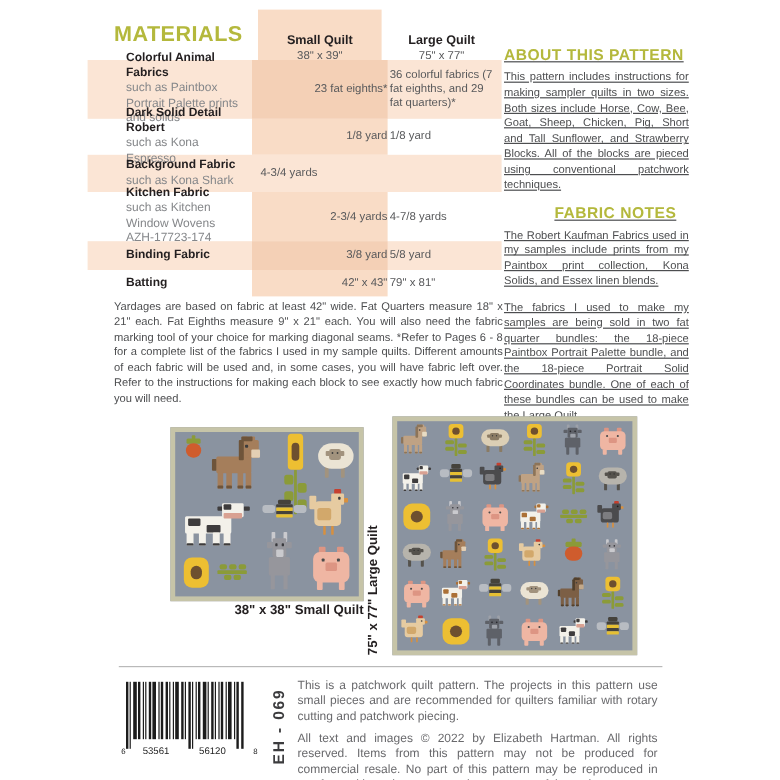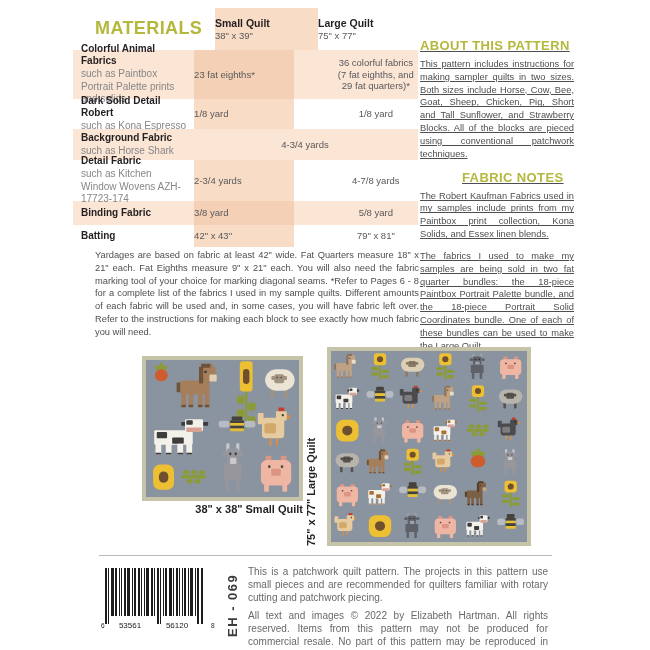--- a/index.html
+++ b/index.html
@@ -7,32 +7,32 @@
   .page { position:relative; width:650px; height:650px; background:#ffffff; overflow:hidden;
           font-family:"Liberation Sans", sans-serif; color:#4d4e50; }
 
   
   .hd { font-weight:700; color:#b4b83c; letter-spacing:.4px; }
   .mat-title { position:absolute; left:95px; top:18px; font-size:18px; }
   .sec-hd { font-size:13px; margin-bottom:5px; }
 
   
   .band { position:absolute; left:215px; top:8px; width:103px; height:42px; background:#f9dcc6; }
-  .colhead { position:absolute; top:17px; }
+  .colhead { position:absolute; top:28px; text-align:center; }
   .ch1 { left:215px; width:103px; } .ch2 { left:318px; width:100px; }
   .ch-label { font-size:10.5px; font-weight:700; color:#231f20; }
   .ch-sub { font-size:9.5px; color:#58595b; margin-top:1px; }
   .trows { position:absolute; left:73px; top:50px; width:345px; }
   .trow { display:flex; }
   .trow.shaded { background:#fbe5d5; }
   .c { display:flex; flex-direction:column; justify-content:center; }
-  .c.labelc { width:142px; padding-left:8px; padding-right:6px; }
-  .c.mid { width:119px; background:#f9dcc6; text-align:left; }
+  .c.labelc { width:142px; padding-left:32px; padding-right:6px; }
+  .c.mid { width:119px; background:#f9dcc6; text-align:right; }
   .trow.shaded .c.mid { background:#f4d0b6; }
-  .c.lgc { width:100px; text-align:center; padding:0 2px;margin-left:40px; }
+  .c.lgc { width:100px; padding:0 2px; }
   .rl { font-size:10px; font-weight:700; color:#231f20; line-height:1.2; }
   .rs { font-size:10px; color:#85878a; line-height:1.25; margin-top:1px; }
   .val { font-size:9.5px; color:#58595b; line-height:1.25; }
 
   
   .mat-notes { position:absolute; left:95px; top:249px; width:324px; }
   .body-txt { font-size:9.3px; line-height:1.38; text-align:justify; color:#4d4e50; }
   .rightcol { position:absolute; left:420px; top:38px; width:154px;text-decoration:underline; }
   .rightcol .body-txt { margin-bottom:9px; }
   .fn-hd { margin-top:4px;padding-left:42px; }
@@ -93,29 +93,29 @@
       <div class="c mid">
           <span class="val">1/8 yard</span>
         </div>
       <div class="c lgc">
           <span class="val">1/8 yard</span>
         </div>
     </div>
     <div class="trow shaded" style="height:31px">
       <div class="c labelc">
           <div class="rl">Background Fabric</div>
-          <div class="rs">such as Horse Shark</div>
+          <div class="rs">such as Kona Shark</div>
         </div>
       <div class="c lgc">
           <span class="val">4-3/4 yards</span>
         </div>
     </div>
     <div class="trow" style="height:41px">
       <div class="c labelc">
-          <div class="rl">Detail Fabric</div>
+          <div class="rl">Kitchen Fabric</div>
           <div class="rs">such as Kitchen Window Wovens AZH-17723-174</div>
         </div>
       <div class="c mid">
           <span class="val">2-3/4 yards</span>
         </div>
       <div class="c lgc">
           <span class="val">4-7/8 yards</span>
         </div>
     </div>
     <div class="trow shaded" style="height:24px">

